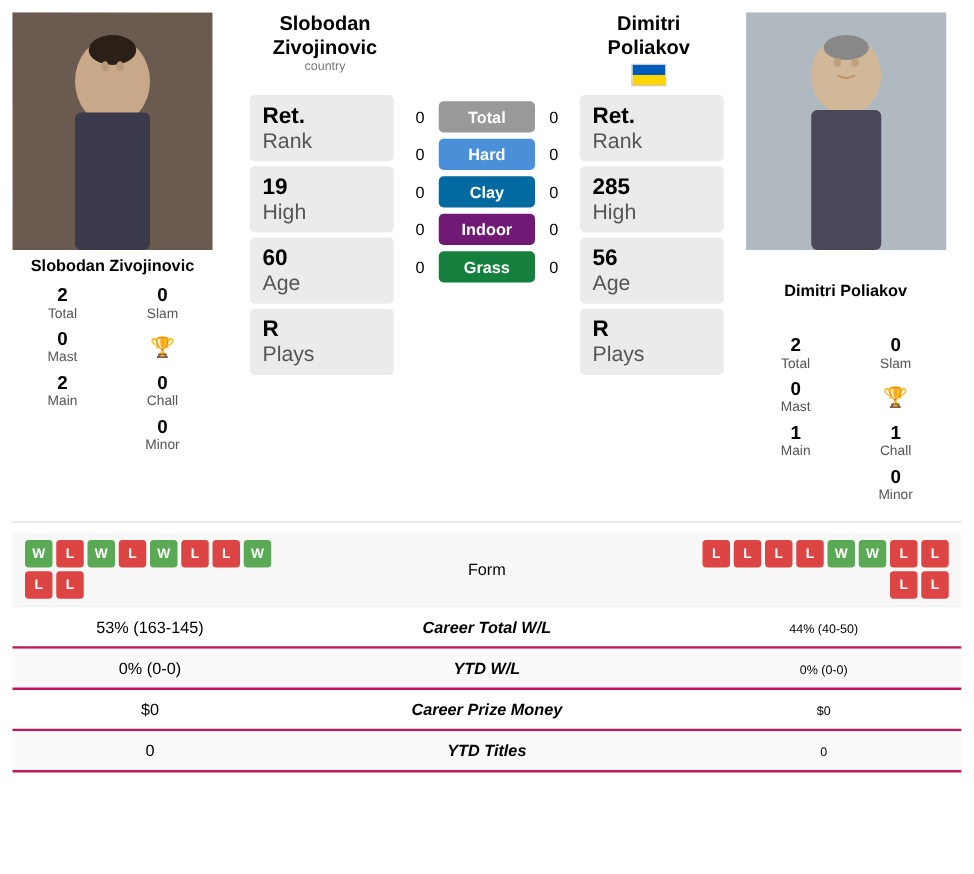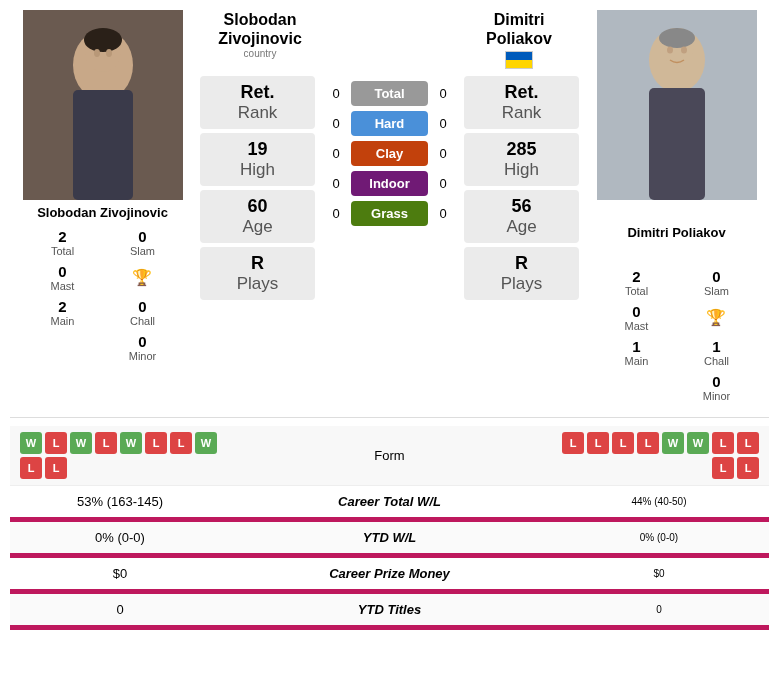--- a/index.html
+++ b/index.html
@@ -3,44 +3,44 @@
   <meta charset="utf-8">
   <style>
     * { box-sizing: border-box; margin: 0; padding: 0; }
     body { font-family: Arial, sans-serif; background: #fff; width: 779px; min-height: 699px; font-size: 13px; }
 
     .main-container { width: 779px; padding: 10px; }
 
     
     .top-section { display: flex; align-items: stretch; gap: 0; margin-bottom: 12px; }
 
-    .player-left { display: flex; flex-direction: column; align-items: center; width: 185px; }
+    .player-left { display: flex; flex-direction: column; align-items: flex-start; width: 185px; }
     .player-right { display: flex; flex-direction: column; align-items: center; width: 185px; gap: 20px; }
 
     .player-photo { width: 160px; height: 190px; background: #888; overflow: hidden; display: flex; align-items: center; justify-content: center; }
     .player-photo-left { background: linear-gradient(135deg, #5a5a5a 0%, #9a8a7a 40%, #6a6060 100%); }
 
     .player-name { font-size: 13px; font-weight: bold; text-align: center; margin-top: 5px; width: 160px; }
 
     .player-stats { display: flex; flex-wrap: wrap; justify-content: center; width: 160px; margin-top: 5px; }
     .stat-item { text-align: center; width: 50%; padding: 3px 0; }
     .stat-value { font-size: 15px; font-weight: bold; }
     .stat-label { font-size: 11px; color: #555; }
 
     .trophy { color: #b8860b; font-size: 16px; }
 
     
     .middle-panel { flex: 1; display: flex; flex-direction: column; align-items: center; padding: 0 5px; }
     .surface-row { display: flex; align-items: center; justify-content: space-between; margin: 5px 0; }
     .surface-val { width: 30px; text-align: center; font-size: 13px; }
     .surface-btn { flex: 1; text-align: center; padding: 5px 0; border-radius: 4px; color: #fff; font-weight: bold; font-size: 13px; }
     .surface-hard { background: #4a90d9; }
-    .surface-clay { background: #c2410c; }
+    .surface-clay { background: #0369a1; }
     .surface-indoor { background: #701a75; }
-    .surface-grass { background: #4d7c0f; }
+    .surface-grass { background: #15803d; }
     .inner-stat-val { font-size: 18px; font-weight: bold; }
     .inner-stat-label { font-size: 17px; color: #555; }
 
     .country-flag { display: flex; align-items: center; justify-content: center; margin: 3px 0; }
     .flag-ukraine { display: inline-block; width: 28px; height: 18px; background: linear-gradient(to bottom, #005BBB 50%, #FFD500 50%); border: 1px solid #ccc; }
 
     
     .bottom-section { border-top: 1px solid #ddd; padding-top: 8px; }
 
     .form-row { display: flex; align-items: center; padding: 6px 10px; border-bottom: 1px solid #eee; }
@@ -48,28 +48,28 @@
     .form-right { width: 200px; text-align: right; }
     .form-label { text-align: center; font-weight: normal; font-size: 13px; flex: 1; }
 
     .form-badges { display: flex; gap: 3px; flex-wrap: wrap; }
     .badge { width: 22px; height: 22px; border-radius: 3px; display: flex; align-items: center; justify-content: center; font-size: 11px; font-weight: bold; color: #fff; }
     .badge-w { background: #5aaa55; }
     .badge-l { background: #dd4444; }
 
     .form-right-badges { display: flex; gap: 3px; flex-wrap: wrap; justify-content: flex-end; }
 
-    .stats-row { display: flex; align-items: center; padding: 8px 10px; border-bottom: 5px solid #be185d; background: #fafafa; }
+    .stats-row { display: flex; align-items: flex-end; padding: 8px 10px; border-bottom: 2px solid #be185d; background: #fafafa; }
     .stats-row:nth-child(even) { background: #fff; }
     .stats-left { width: 200px; text-align: center; font-size: 13px; }
     .stats-center { flex: 1; text-align: center; font-weight: bold; font-size: 13px; font-style: italic; }
     .stats-right { width: 200px; text-align: center; font-size: 10px; }
 
     .inner-country { font-size: 10px; color: #777; margin-bottom: 2px; }
-    .col-stat-box { background: #ebebeb; border-radius: 4px; padding: 6px 10px; width: 115px; text-align: center; }
+    .col-stat-box { background: #ebebeb; border-radius: 4px; padding: 6px 10px; width: 115px; text-align: left; }
   </style>
 </head>
 <body>
 
 <div class="main-container">
 
   <div class="top-section">
 
     <div class="player-left">
       <div class="player-photo player-photo-left">

